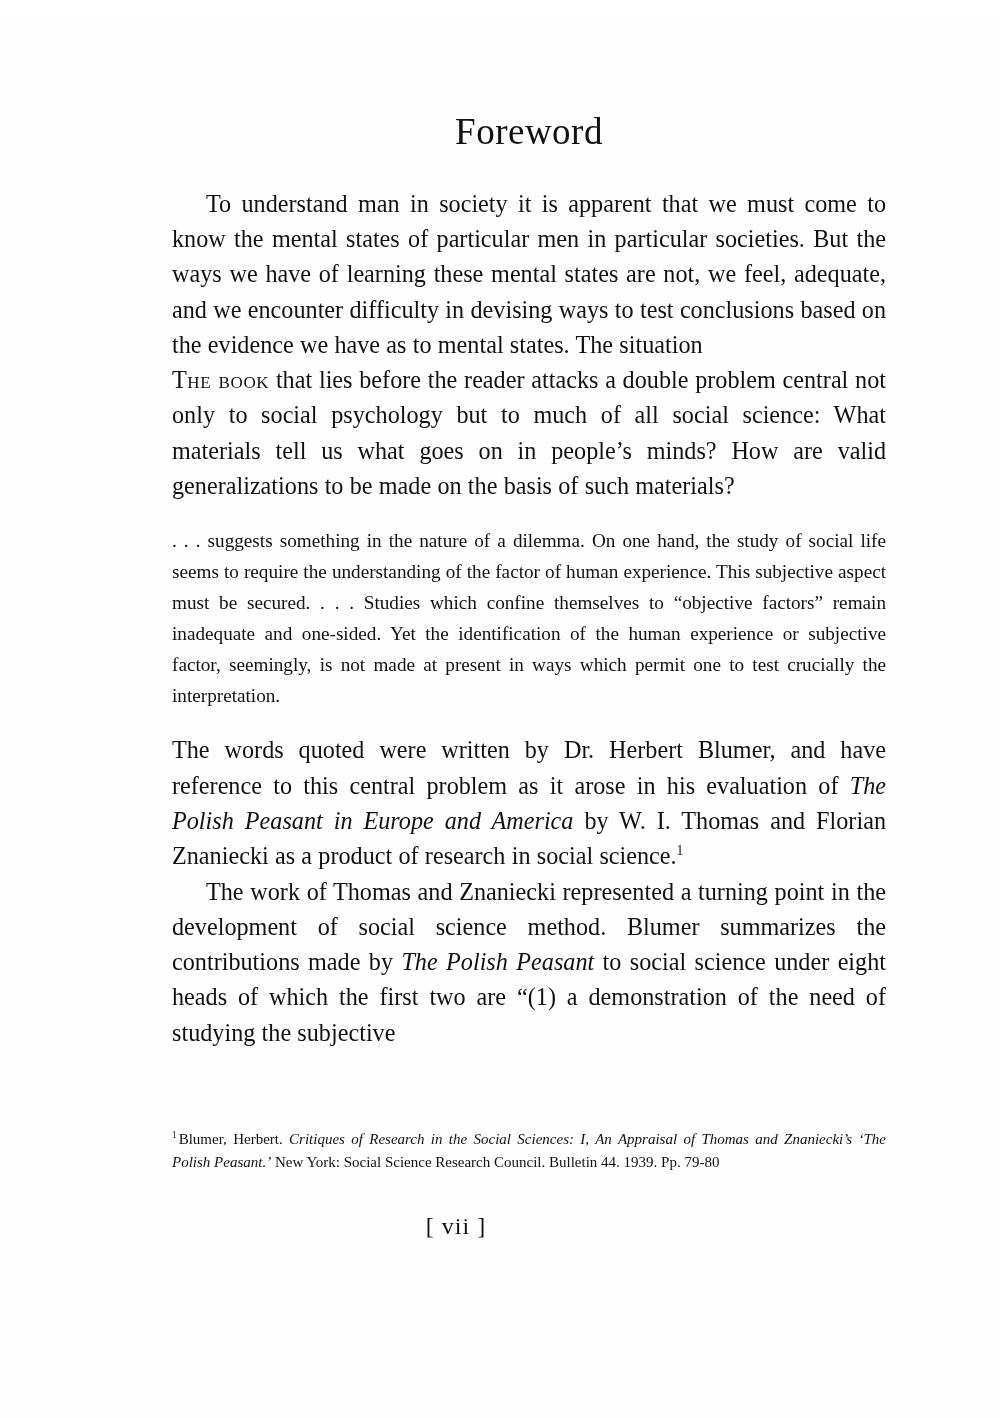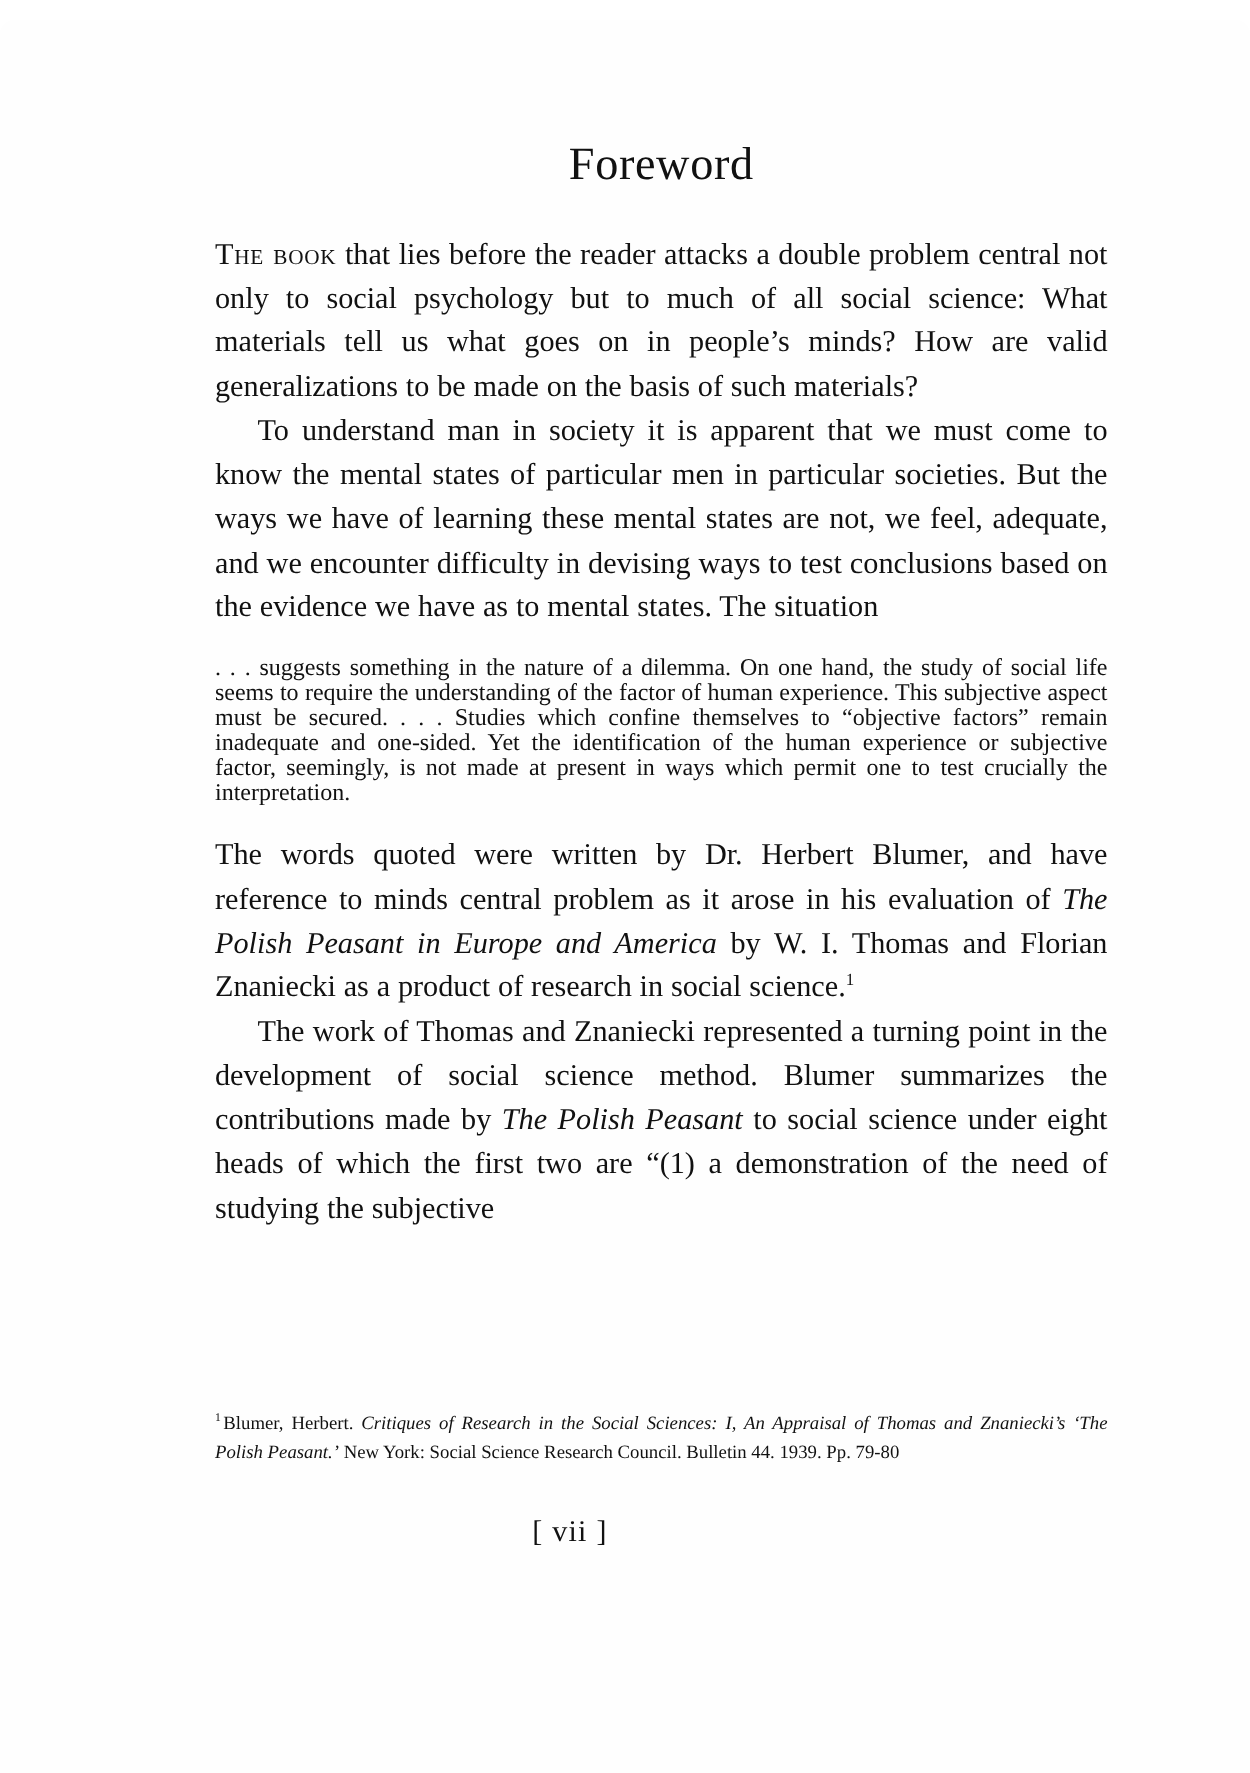--- a/index.html
+++ b/index.html
@@ -61,21 +61,21 @@
 
   sup.fn-marker {
     font-size: 0.56em;
     vertical-align: super;
     line-height: 0;
   }
 
   
   .block-quote {
     font-size: 19.2px;
-    line-height: 20px;
+    line-height: 31px;
     text-align: justify;
     text-justify: inter-word;
     margin: 22px 0 21px 0;
     width: 714px;
   }
 
   
   .footnote-zone {
     position: absolute;
     left: 172px;
@@ -111,27 +111,27 @@
 </style>
 </head>
 <body>
 
 <div class="page">
 
   <div class="content">
 
     <h1 class="page-heading">Foreword</h1>
 
+    <p class="body-para indent">To understand man in society it is apparent that we must come to know the mental states of particular men in particular societies. But the ways we have of learning these mental states are not, we feel, adequate, and we encounter difficulty in devising ways to test conclusions based on the evidence we have as to mental states. The situation</p>
+
     <p class="body-para flush"><span class="smallcaps">The book</span><span> that lies before the reader attacks a double problem central not only to social psychology but to much of all social science: What materials tell us what goes on in people’s minds? How are valid generalizations to be made on the basis of such materials?</span></p>
-
-    <p class="body-para indent">To understand man in society it is apparent that we must come to know the mental states of particular men in particular societies. But the ways we have of learning these mental states are not, we feel, adequate, and we encounter difficulty in devising ways to test conclusions based on the evidence we have as to mental states. The situation</p>
 
     <blockquote class="block-quote">. . . suggests something in the nature of a dilemma. On one hand, the study of social life seems to require the understanding of the factor of human experience. This subjective aspect must be secured. . . . Studies which confine themselves to “objective factors” remain inadequate and one-sided. Yet the identification of the human experience or subjective factor, seemingly, is not made at present in ways which permit one to test crucially the interpretation.</blockquote>
 
-    <p class="body-para flush"><span>The words quoted were written by Dr. Herbert Blumer, and have reference to minds central problem as it arose in his evaluation of </span><span class="ital">The Polish Peasant in Europe and America</span><span> by W. I. Thomas and Florian Znaniecki as a product of research in social science.</span><sup class="fn-marker">1</sup></p>
+    <p class="body-para flush"><span>The words quoted were written by Dr. Herbert Blumer, and have reference to this central problem as it arose in his evaluation of </span><span class="ital">The Polish Peasant in Europe and America</span><span> by W. I. Thomas and Florian Znaniecki as a product of research in social science.</span><sup class="fn-marker">1</sup></p>
 
     <p class="body-para indent"><span>The work of Thomas and Znaniecki represented a turning point in the development of social science method. Blumer summarizes the contributions made by </span><span class="ital">The Polish Peasant</span><span> to social science under eight heads of which the first two are “(1) a demonstration of the need of studying the subjective</span></p>
 
   </div>
 
   <div class="footnote-zone">
     <p class="footnote"><sup>1</sup><span>Blumer, Herbert. </span><span class="ital">Critiques of Research in the Social Sciences: I, An Appraisal of Thomas and Znaniecki’s ‘The Polish Peasant.’</span><span> New York: Social Science Research Council. Bulletin 44. 1939. Pp. 79-80</span></p>
   </div>
 
   <div class="folio">[ vii ]</div>

